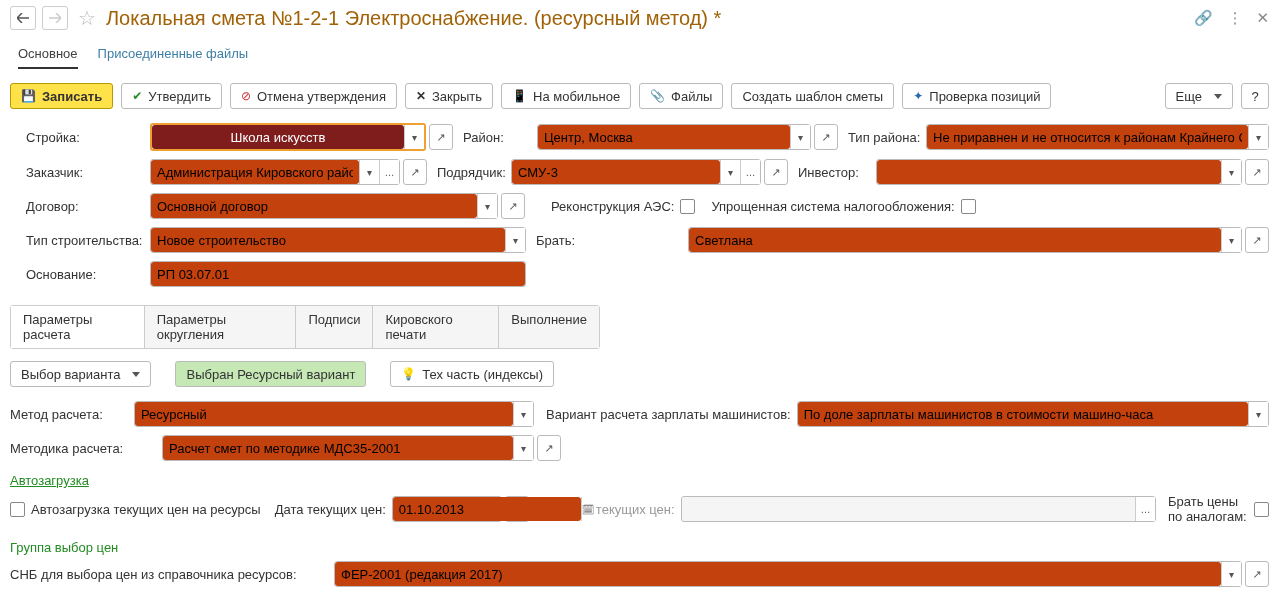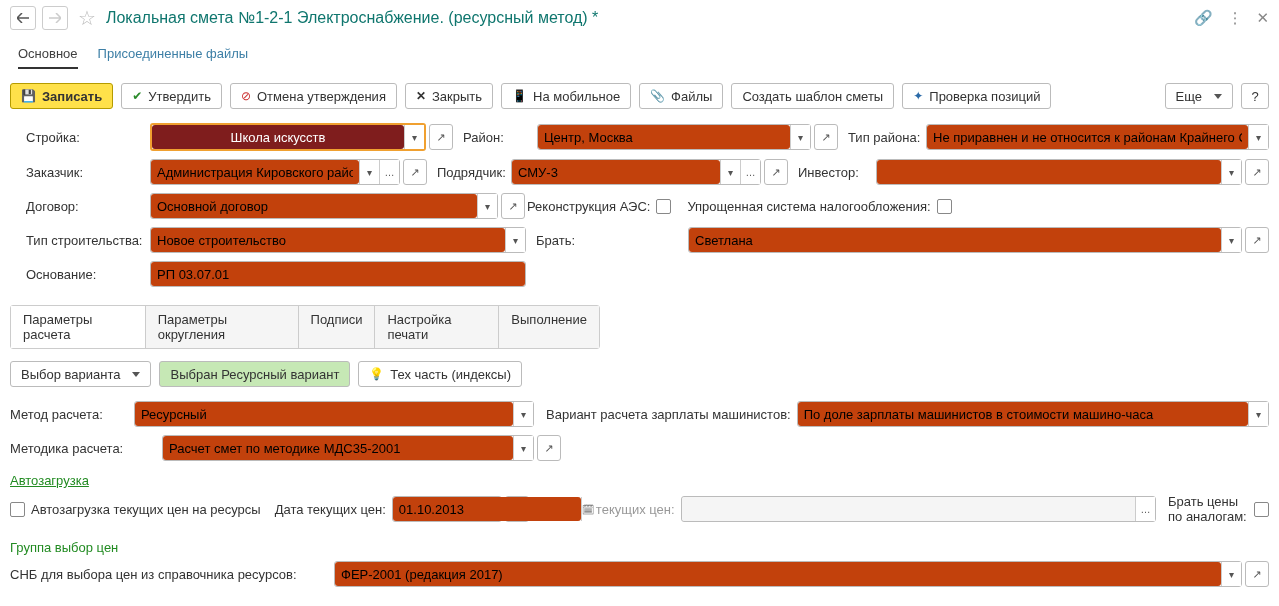--- a/index.html
+++ b/index.html
@@ -25,23 +25,23 @@
     border: 1px solid #ccc;
     border-radius: 3px;
     background: #fff;
     display: flex; align-items: center; justify-content: center;
     font-size: 14px; color: #666;
     cursor: pointer;
   }
   .nav-btn.disabled { color: #bbb; }
   .star { font-size: 20px; color: #bbb; margin: 0 4px; }
   .title-text {
-    font-size: 16px;
+    font-size: 20px;
     font-weight: normal;
-    color: #0f766e;
+    color: #a16207;
     flex: 1;
   }
   .title-actions { display: flex; gap: 14px; align-items: center; }
   .title-act-ico { font-size: 15px; color: #888; cursor: pointer; }
   .tabs {
     display: flex; gap: 20px;
     padding: 4px 8px 0 8px;
     margin-bottom: 14px;
   }
   .tab-link { color: #3d7fa6; cursor: pointer; padding-bottom: 6px; }
@@ -138,21 +138,21 @@
   }
   .stab {
     padding: 6px 12px;
     border-right: 1px solid #ccc;
     cursor: pointer;
     background: #f5f5f5;
   }
   .stab.active { background: #fff; }
   .stab:last-child { border-right: none; }
   .sub-toolbar {
-    display: flex; gap: 8px;
+    display: flex; gap: 24px;
     margin-top: 12px;
   }
   .btn.green { background: #c6e8b5; }
   .btn.drop::after {
     content: "";
     border-left: 4px solid transparent;
     border-right: 4px solid transparent;
     border-top: 5px solid #555;
     margin-left: 6px;
   }
@@ -279,21 +279,21 @@
     </div>
 
     <div class="frow">
       <span class="lbl w-lbl1">Договор:</span>
       <div class="field-wrap" style="width:348px">
         <input class="field-input" value="Основной договор" style="">
         <span class="fbtn">▾</span>
       </div>
       <div class="ext-btn">↗</div>
 
-      <span class="lbl" style="margin-left:2px">Реконструкция АЭС:</span>
+      <span class="lbl" style="margin-left:26px">Реконструкция АЭС:</span>
       <div class="checkbox" style="margin-left:6px"></div>
 
       <span class="lbl" style="margin-left:16px">Упрощенная система налогообложения:</span>
       <div class="checkbox" style="margin-left:6px"></div>
     </div>
 
     <div class="frow">
       <span class="lbl w-lbl1">Тип строительства:</span>
       <div class="field-wrap" style="width:376px">
         <input class="field-input" value="Новое строительство" style="">
@@ -313,21 +313,21 @@
       <div class="field-wrap" style="width:376px">
         <input class="field-input" value="РП 03.07.01" style="">
       </div>
     </div>
   </div>
 
   <div class="section-tabs-wrap">
     <div class="stab active">Параметры расчета</div>
     <div class="stab">Параметры округления</div>
     <div class="stab">Подписи</div>
-    <div class="stab">Настройка печати</div>
+    <div class="stab">Кировского печати</div>
     <div class="stab">Выполнение</div>
   </div>
 
   <div class="sub-toolbar">
     <div class="btn drop">
       <span>Выбор варианта</span>
     </div>
     <div class="btn green">
       <span>Выбран Ресурсный вариант</span>
     </div>

